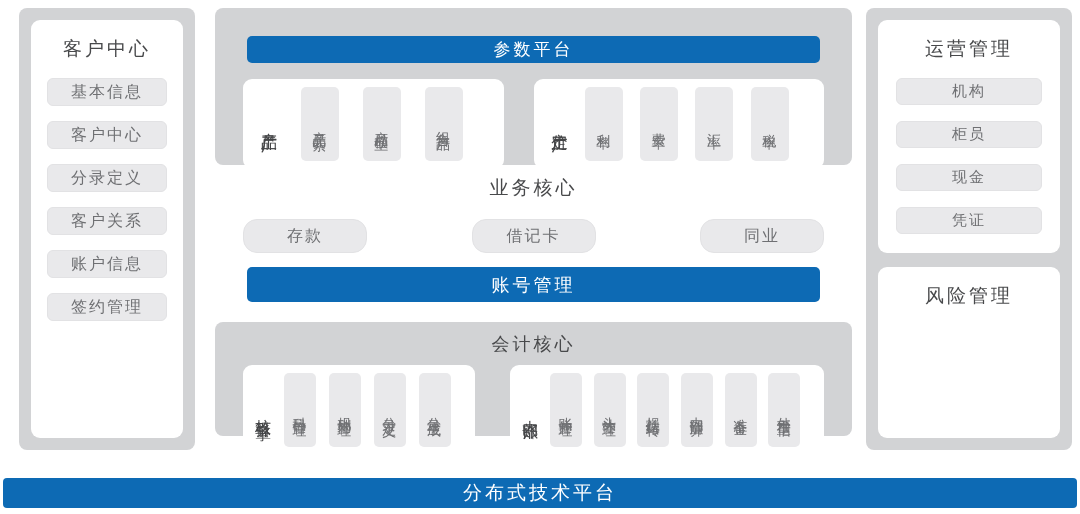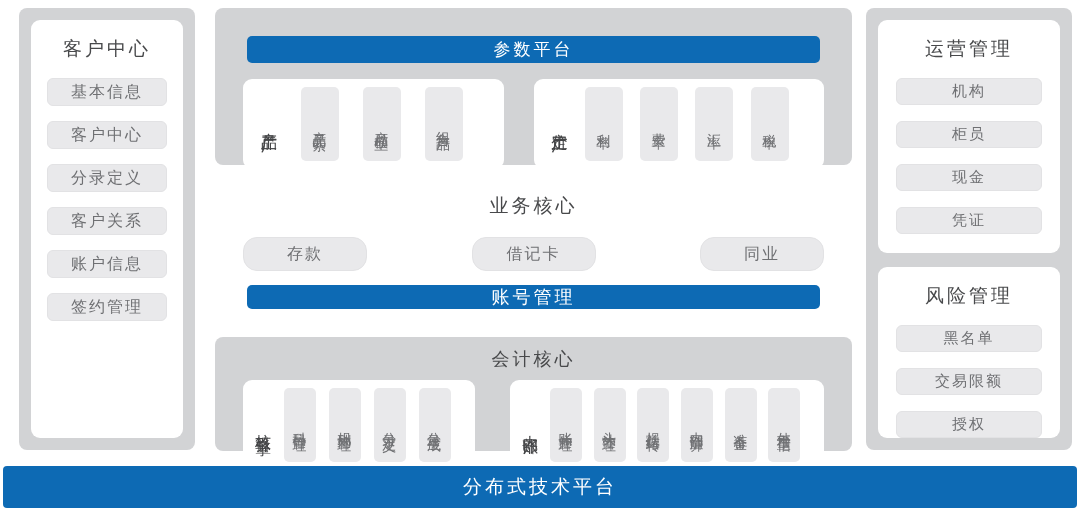--- a/index.html
+++ b/index.html
@@ -40,33 +40,33 @@
   .g-narrow{width:45%;}
   .g-wide{width:50%;}
   .ac-narrow{width:40%;}
   .ac-wide{width:54%;}
   .v-label{writing-mode:vertical-rl;text-orientation:upright;font-size:16px;color:var(--label-text);
            letter-spacing:2px;align-self:center;line-height:1;}
   .v-items{display:flex;flex:1 1 auto;justify-content:space-evenly;align-items:stretch;}
   .v-pill{background:var(--pill-gray);border-radius:5px;width:38px;display:flex;align-items:center;justify-content:center;}
   .v-pill span{writing-mode:vertical-rl;text-orientation:upright;font-size:14px;color:var(--item-text);
                letter-spacing:2px;line-height:1;}
-  .business-core{margin:28px 28px 0;}
+  .business-core{margin:10px 28px 0;}
   .section-title{text-align:center;font-size:19px;color:var(--title-text);letter-spacing:3px;}
   .h-items{display:flex;justify-content:space-between;margin-top:18px;}
   .h-items .pill{width:124px;height:34px;border-radius:14px;}
-  .account-bar{height:35px;margin:14px 32px 8px;font-size:18px;}
+  .account-bar{height:35px;margin:14px 32px 0;font-size:18px;}
   .accounting-panel{height:114px;margin-top:20px;padding:10px 28px;}
   .accounting-panel .section-title{font-size:18px;}
   .accounting-panel .group-row{margin-top:9px;}
   .accounting-panel .group-card{padding:8px 12px;}
   .accounting-panel .v-pill{width:32px;}
 
   
-  .bottom-bar{position:absolute;left:3px;right:3px;bottom:6px;height:42px;font-size:19px;border-radius:4px;}
+  .bottom-bar{position:absolute;left:3px;right:3px;bottom:6px;height:30px;font-size:19px;border-radius:4px;}
 </style>
 </head>
 <body>
 
 <div class="canvas">
   <div class="main-row">
 
     <aside class="panel left-panel">
       <div class="card col-card">
         <div class="card-title">客户中心</div>
@@ -183,23 +183,18 @@
         <div class="card-title">运营管理</div>
         <div class="v-list">
             <div class="pill">机构</div>
             <div class="pill">柜员</div>
             <div class="pill">现金</div>
             <div class="pill">凭证</div>
           </div>
       </div>
       <div class="card col-card risk-card">
         <div class="card-title">风险管理</div>
-        <div class="v-list">
-            <div class="pill">黑名单</div>
-            <div class="pill">交易限额</div>
-            <div class="pill">授权</div>
-          </div>
       </div>
     </aside>
   </div>
 
   <div class="blue-bar bottom-bar">分布式技术平台</div>
 </div>
 
 </body></html>

